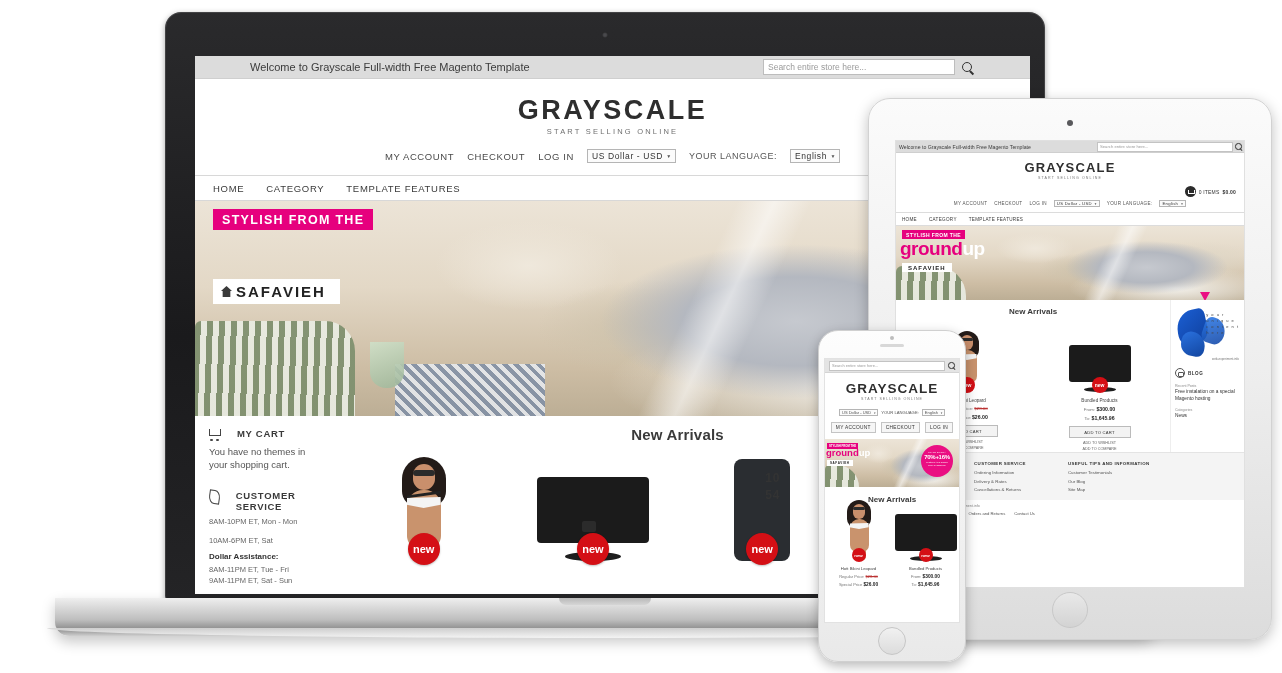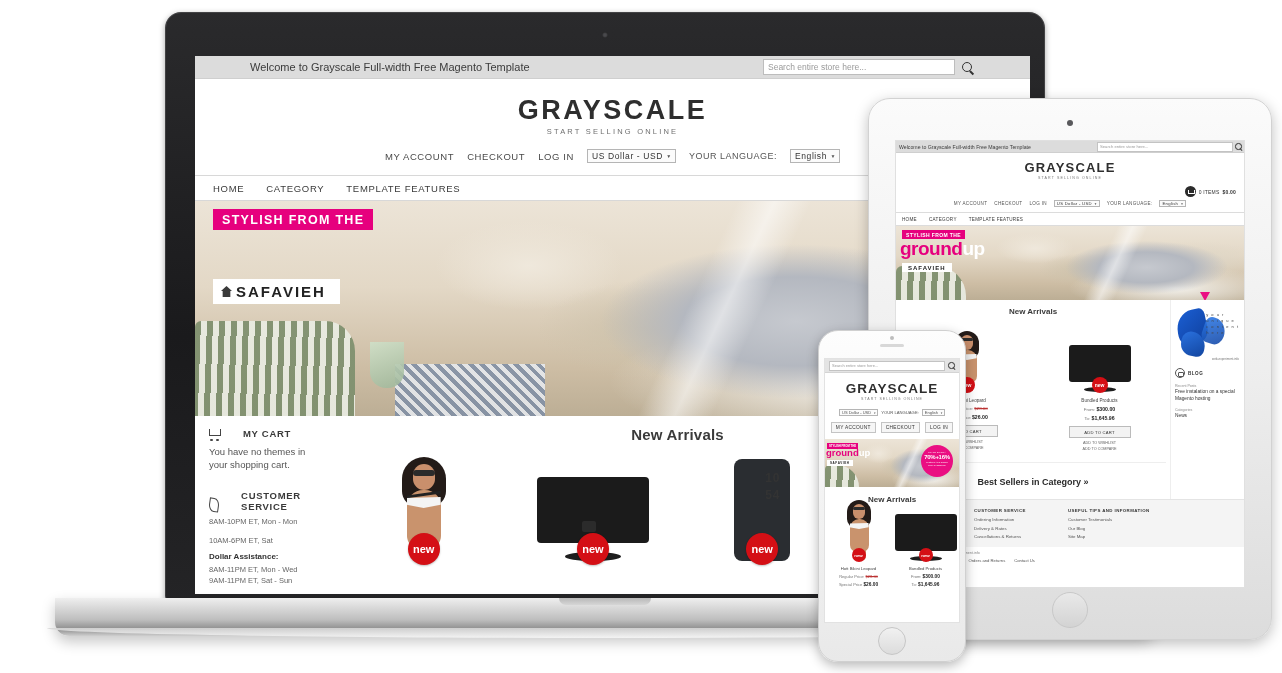--- a/index.html
+++ b/index.html
@@ -84,21 +84,21 @@
      letter-spacing:-1px;line-height:1;text-shadow:0 1px 0 rgba(255,255,255,.4);}
   .hero-big .wht{color:#fff;}
   .hero-brand{position:absolute;left:18px;top:78px;background:#fff;padding:4px 14px 4px 8px;display:flex;align-items:center;gap:4px;}
   .hero-brand .bmark{width:11px;height:11px;background:#3a3a3a;
       clip-path:polygon(50% 0,100% 45%,85% 45%,85% 100%,15% 100%,15% 45%,0 45%);}
   .hero-brand .btxt{font-size:15px;letter-spacing:2px;color:#222;font-weight:bold;}
 
   
   .lower{display:flex;height:170px;}
   .lcol{width:130px;padding:12px 10px 0 14px;box-sizing:border-box;}
-  .blocktitle{display:flex;align-items:flex-end;gap:22px;font-size:9.5px;letter-spacing:.7px;
+  .blocktitle{display:flex;align-items:flex-start;gap:16px;font-size:9.5px;letter-spacing:.7px;
      font-weight:bold;color:#3a3a3a;}
   .cart-ic{width:12px;height:11px;position:relative;}
   .cart-ic:before{content:"";position:absolute;left:0;top:1px;width:10px;height:6px;border:1.4px solid #444;border-top:none;border-left:1.4px solid #444;}
   .cart-ic:after{content:"";position:absolute;left:1px;bottom:-2px;width:2.5px;height:2.5px;border-radius:50%;
      background:#444;box-shadow:6px 0 0 #444;}
   .phone-ic{width:12px;height:12px;border:1.5px solid #444;border-radius:0 55% 0 55%;transform:rotate(8deg);}
   .ctext{font-size:9.5px;color:#555;margin-top:7px;line-height:1.35;}
   .small{font-size:7.5px;color:#666;line-height:1.45;margin-top:5px;}
   .small b{color:#333;font-size:8px;}
   .bigphone{font-size:12px;font-weight:bold;color:#333;margin-top:5px;letter-spacing:.3px;}
@@ -354,21 +354,21 @@
             </div>
             <div class="ctext">You have no themes in your shopping cart.</div>
 
             <div class="blocktitle" style="margin-top:18px">
               <span class="phone-ic"></span>
               <span>CUSTOMER SERVICE</span>
             </div>
             <div class="small">8AM-10PM ET, Mon - Mon</div>
             <div class="small" style="margin-top:8px">10AM-6PM ET, Sat</div>
             <div class="small"><b>Dollar Assistance:</b></div>
-            <div class="small" style="margin-top:2px">8AM-11PM ET, Mon - Wed</div>
+            <div class="small" style="margin-top:2px">8AM-11PM ET, Tue - Fri</div>
             <div class="small" style="margin-top:0">9AM-11PM ET, Sat - Sun</div>
             <div class="bigphone">Call: 000-000-2014</div>
           </div>
 
           <div class="rcol">
             <div class="na-title">New Arrivals</div>
             <div class="prods">
 
               <div class="prod">
                 <div class="model">
@@ -525,21 +525,20 @@
                 <b>$1,645.96</b>
               </div>
               <div class="t-btn">ADD TO CART</div>
               <div class="t-links">
                 <div>ADD TO WISHLIST</div>
                 <div>ADD TO COMPARE</div>
               </div>
             </div>
 
           </div>
-          <div class="t-best">Best Sellers in Category »</div>
         </div>
 
         <div class="t-side">
           <div class="t-bfly">
             <span class="w1"></span>
               <span class="w2"></span>
               <span class="w3"></span>
             <span class="txt">
               <span>y o u r</span><br>
               <span>u n i q u e</span><br>

